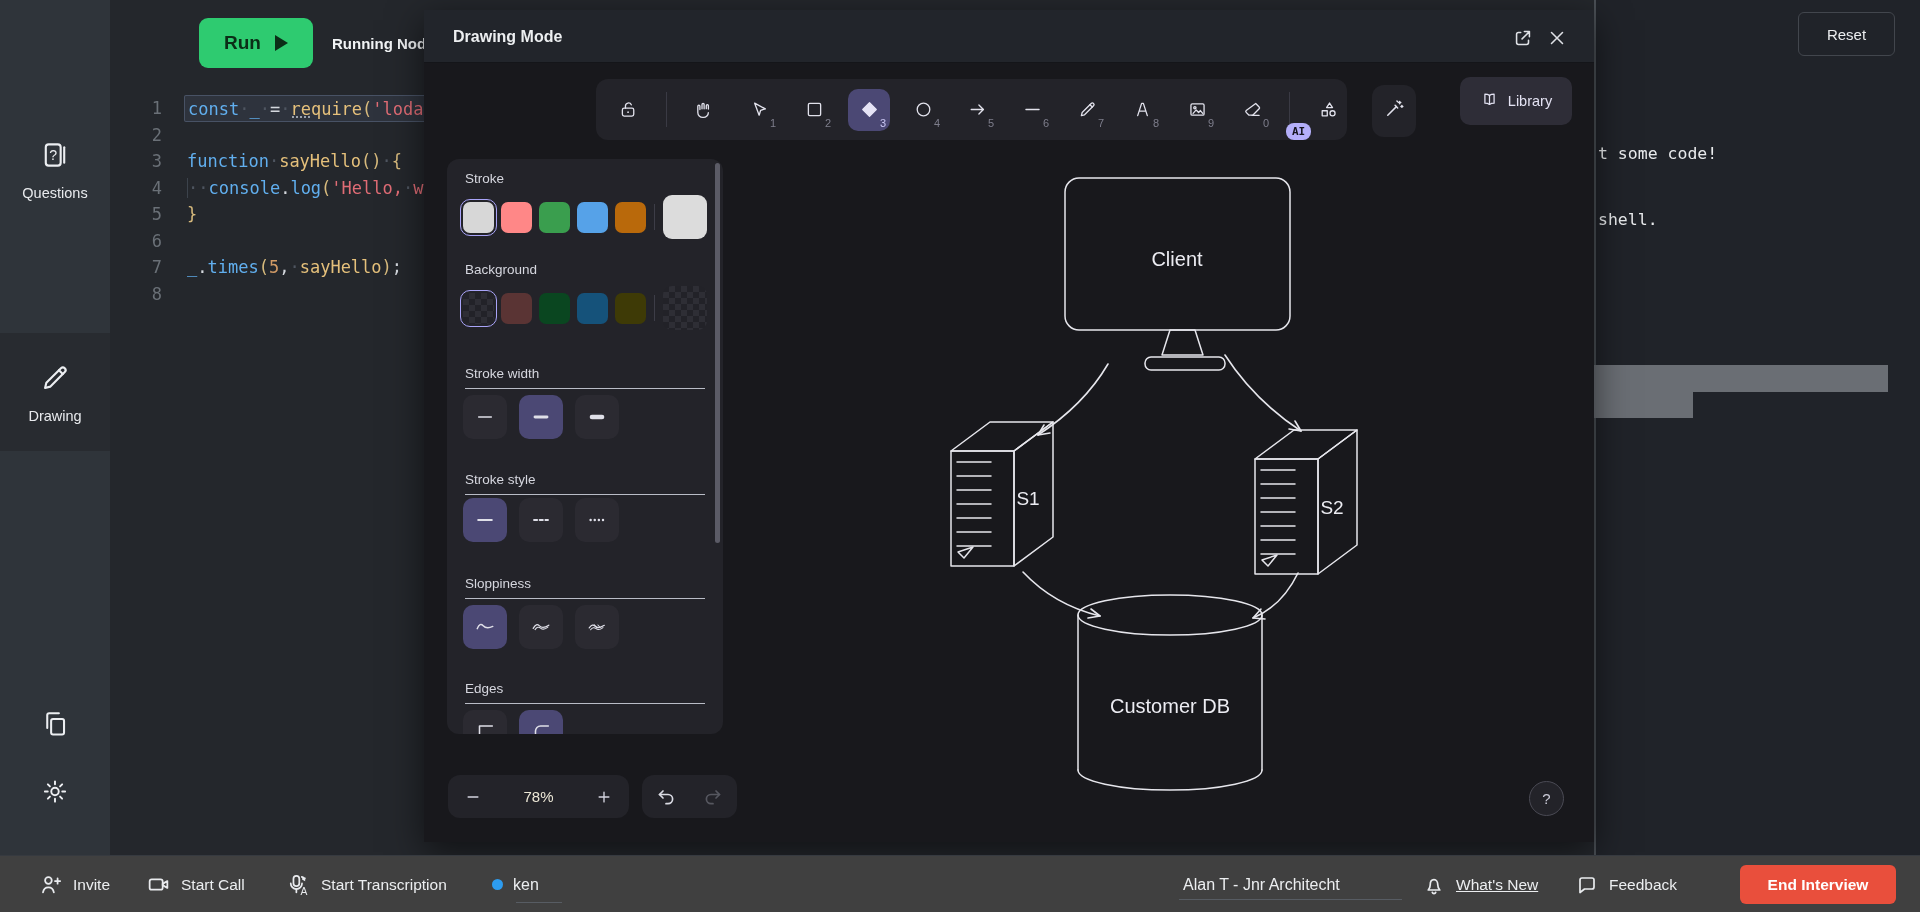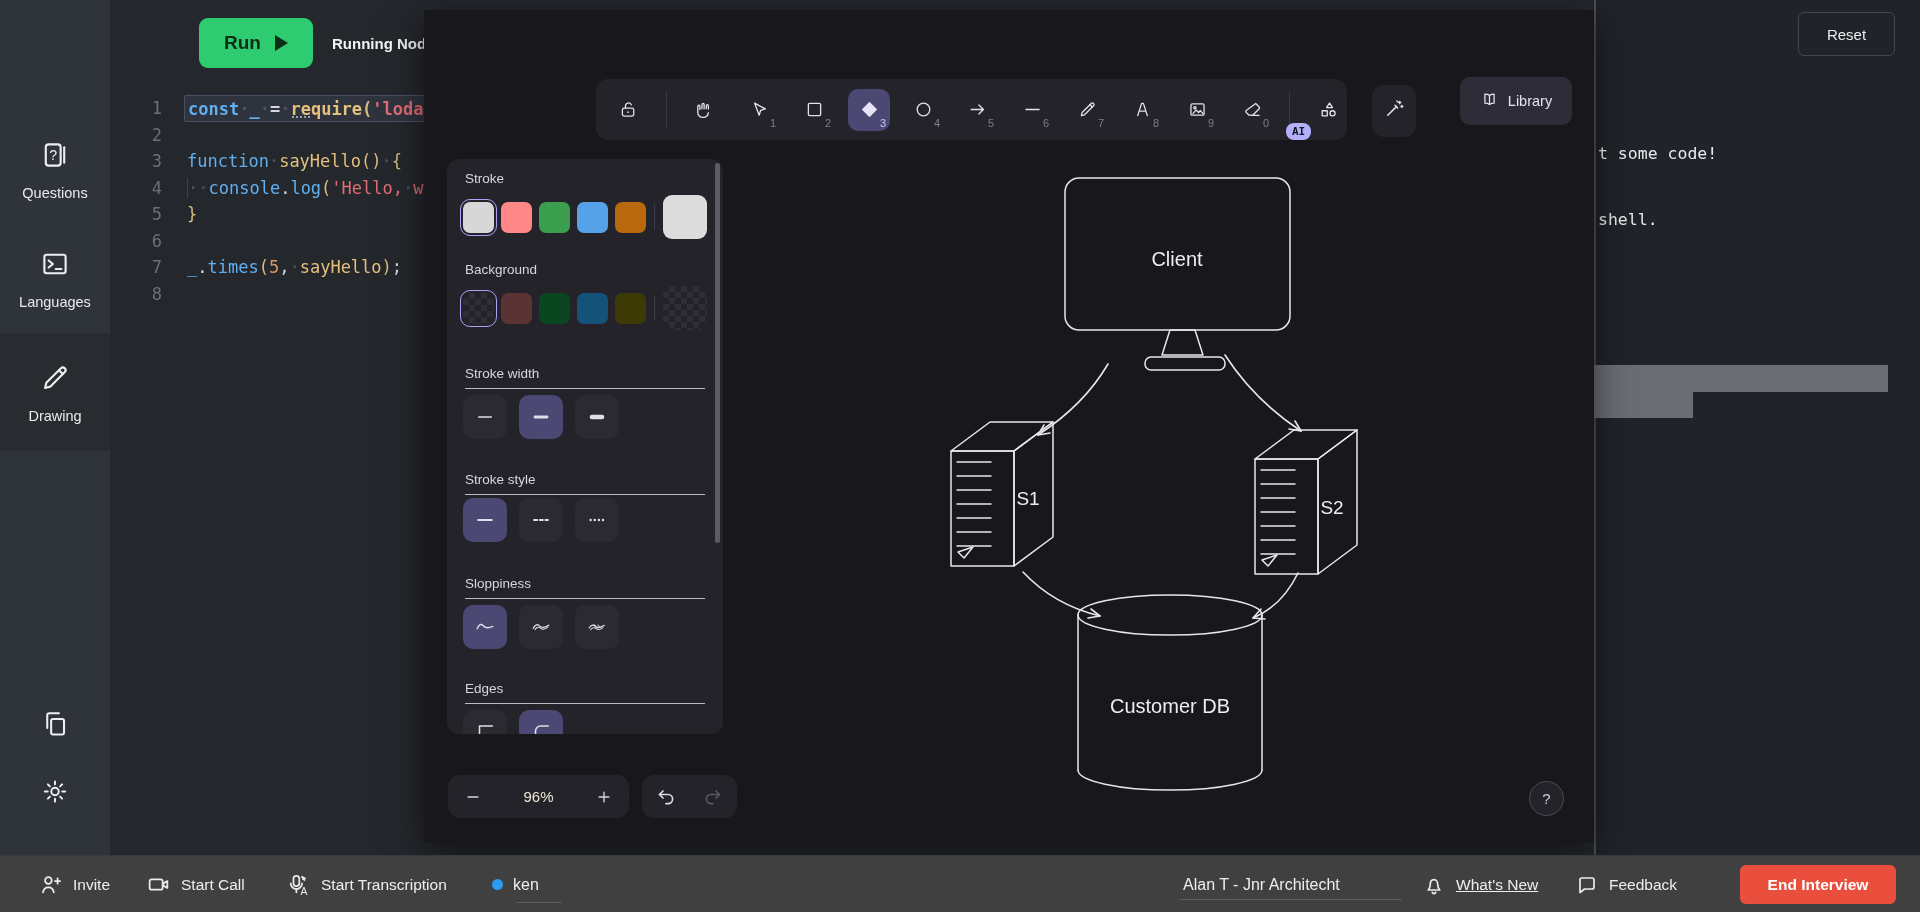--- a/index.html
+++ b/index.html
@@ -28,21 +28,21 @@
   #run-btn { left:199px; top:18px; width:114px; height:50px; background:#2ecb70; border:none; border-radius:9px; display:flex; align-items:center; justify-content:center; gap:14px; cursor:pointer; }
   #run-btn .run-txt { font-size:19px; font-weight:700; color:#0b2e17; }
   .play-tri { width:0; height:0; border-left:13px solid #0b2e17; border-top:8px solid transparent; border-bottom:8px solid transparent; }
   #run-status { left:332px; top:0; height:86px; display:flex; align-items:center; font-size:15px; font-weight:700; color:#f1f3f5; white-space:nowrap; }
 
   #reset-btn { left:1798px; top:12px; width:97px; height:44px; background:transparent; border:1px solid #42464d; border-radius:6px; color:#eceef0; font-size:15px; font-family:"Liberation Sans",sans-serif; cursor:pointer; }
 
   .code-row { position:absolute; left:110px; width:314px; height:27px; font-family:"DejaVu Sans Mono", monospace; font-size:17px; line-height:27px; white-space:pre; }
   .code-row .ln { position:absolute; left:8px; width:44px; text-align:right; color:#6a7077; }
   .code-row .code-text { position:absolute; left:74px; right:-2px; padding-left:3px; height:27px; }
-  .code-row.hl .code-text { background:rgba(118,138,175,0.13); border:1px solid rgba(135,155,195,0.30); border-radius:2px;font-weight:bold; }
+  .code-row.hl .code-text { background:rgba(118,138,175,0.13); border:1px solid rgba(135,155,195,0.30); border-radius:2px; }
   .tk-kw  { color:#61afef; }
   .tk-var { color:#61afef; }
   .tk-fn  { color:#e5c07b; }
   .tk-req { color:#e5c07b; position:relative; }
   .tk-req::after { content:""; position:absolute; left:2px; bottom:1px; width:18px; border-bottom:2px dotted #9aa2ad; }
   .tk-str { color:#e06c75; }
   .tk-num { color:#d19a66; }
   .tk-pr  { color:#d7ba7d; }
   .tk-op  { color:#d4d8de; }
   .tk-pl  { color:#d4d8de; }
@@ -116,29 +116,20 @@
     <div class="side-block" style="top:115px;height:109px;justify-content:center;">
       <span class="side-icon">
         <svg width="34" height="34" viewBox="0 0 24 24" fill="none" stroke="currentColor" stroke-width="1.5" stroke-linecap="round" stroke-linejoin="round">
             <rect x="5.5" y="4.5" width="10.5" height="15" rx="2"></rect>
             <path d="M18.5 6.5v11"></path>
             <text x="10.7" y="15.3" font-size="10" text-anchor="middle" fill="currentColor" stroke="none" font-family="Liberation Sans">?</text>
           </svg>
       </span>
       <div class="side-label">Questions</div>
     </div>
-    <div class="side-block" style="top:224px;height:109px;justify-content:center;">
-      <span class="side-icon">
-        <svg width="34" height="34" viewBox="0 0 24 24" fill="none" stroke="currentColor" stroke-width="1.5" stroke-linecap="round" stroke-linejoin="round">
-            <rect x="4.5" y="5.5" width="15" height="13" rx="1.5"></rect>
-            <path d="M7.5 9.5l3 2.5-3 2.5M12.5 15.5h4"></path>
-          </svg>
-      </span>
-      <div class="side-label">Languages</div>
-    </div>
     <div class="side-block dark" style="top:333px;height:118px;justify-content:center;">
       <span class="side-icon">
         <svg width="34" height="34" viewBox="0 0 24 24" fill="none" stroke="currentColor" stroke-width="1.5" stroke-linecap="round" stroke-linejoin="round">
             <path d="M5 19l.9-3.6L16.2 5.1a1.9 1.9 0 0 1 2.7 2.7L8.6 18.1 5 19z"></path>
             <path d="M14.8 6.5l2.7 2.7"></path>
           </svg>
       </span>
       <div class="side-label">Drawing</div>
     </div>
     <span class="side-bottom-icon" style="top:708px;">
@@ -176,20 +167,34 @@
       <div class="code-row" style="top: 254px;"><span class="ln">7</span><span class="code-text"><span class="tk tk-var">_</span><span class="tk tk-pl">.</span><span class="tk tk-var">times</span><span class="tk tk-pr">(</span><span class="tk tk-num">5</span><span class="tk tk-pl">,</span><span class="tk tk-dim">·</span><span class="tk tk-fn">sayHello</span><span class="tk tk-pr">)</span><span class="tk tk-pl">;</span></span></div>
       <div class="code-row" style="top: 280.5px;"><span class="ln">8</span><span class="code-text"></span></div>
     </div>
 
   <div class="console-line" style="top:128px;margin-top:16px;">t some code!</div>
   <div class="console-line" style="top:210px;">shell.</div>
   <div class="sel-block" style="left:1594px;top:365px;width:294px;height:27px;"></div>
   <div class="sel-block" style="left:1594px;top:392px;width:99px;height:26px;"></div>
 
   <div id="modal" class="abs">
+    <div id="modal-header">
+      <div id="modal-title">Drawing Mode</div>
+      <button class="hdr-icon" style="left:1088px;">
+        <svg width="22" height="22" viewBox="0 0 24 24" fill="none" stroke="currentColor" stroke-width="1.7" stroke-linecap="round" stroke-linejoin="round">
+            <path d="M9.5 6H7a2 2 0 0 0-2 2v9a2 2 0 0 0 2 2h9a2 2 0 0 0 2-2v-2.5"></path>
+            <path d="M13.5 5H19v5.5M19 5l-8 8"></path>
+          </svg>
+      </button>
+      <button class="hdr-icon" style="left:1122px;">
+        <svg width="22" height="22" viewBox="0 0 24 24" fill="none" stroke="currentColor" stroke-width="1.7" stroke-linecap="round">
+            <path d="M6 6l12 12M18 6L6 18"></path>
+          </svg>
+      </button>
+    </div>
 
     <svg id="canvas-svg" width="1170" height="779" viewBox="0 0 1170 779" fill="none" stroke="#e6e6ec" stroke-width="1.5" stroke-linecap="round" stroke-linejoin="round">
 
       <g>
         <rect x="641" y="115" width="225" height="152" rx="14"></rect>
         <polygon points="746,267 771,267 779,292 738,292"></polygon>
         <rect x="721" y="294" width="80" height="13" rx="6"></rect>
         <text x="753" y="198" text-anchor="middle" dominant-baseline="middle" fill="#ececf2" stroke="none" font-size="20" font-family="Liberation Sans">Client</text>
       </g>
 
@@ -430,21 +435,21 @@
         </div>
       <div id="panel-scrollbar"></div>
     </div>
 
     <div id="zoom-island" class="island">
       <button class="zoom-btn">
         <svg width="18" height="18" viewBox="0 0 24 24" fill="none" stroke="currentColor" stroke-width="1.8" stroke-linecap="round">
             <path d="M5.5 12h13"></path>
           </svg>
       </button>
-      <span id="zoom-value">96%</span>
+      <span id="zoom-value">78%</span>
       <button class="zoom-btn">
         <svg width="18" height="18" viewBox="0 0 24 24" fill="none" stroke="currentColor" stroke-width="1.8" stroke-linecap="round">
             <path d="M5.5 12h13M12 5.5v13"></path>
           </svg>
       </button>
     </div>
     <div id="undo-island" class="island">
       <button class="hist-btn" id="undo-btn">
         <svg width="24" height="24" viewBox="0 0 24 24" fill="none" stroke="currentColor" stroke-width="1.7" stroke-linecap="round" stroke-linejoin="round">
             <path d="M8 7L4.5 10.5 8 14"></path>

